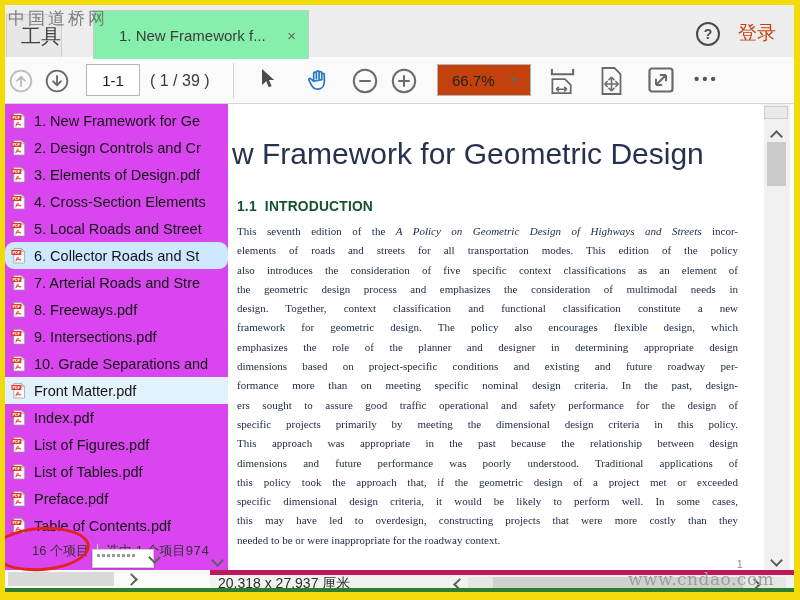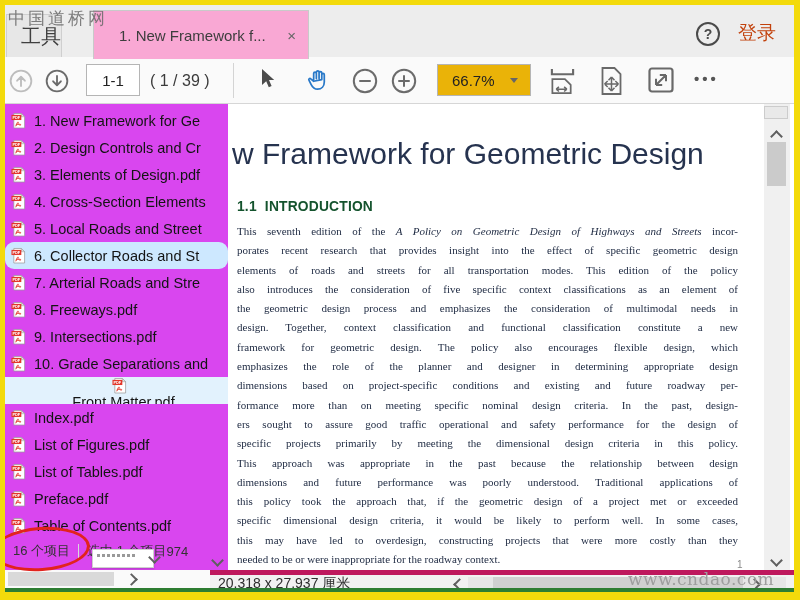--- a/index.html
+++ b/index.html
@@ -10,56 +10,56 @@
   .frame{background:var(--frame_yellow,#f3da0b);z-index:50;}
   #frame-top{left:0;top:0;width:800px;height:5px;}
   #frame-left{left:0;top:0;width:5px;height:600px;}
   #frame-right{left:794px;top:0;width:6px;height:600px;}
   #frame-bottom{left:0;top:592px;width:800px;height:8px;}
   #green-line{left:0;top:588px;width:800px;height:4px;background:#2e7d32;z-index:49;}
   
   #tabbar{left:5px;top:5px;width:789px;height:52px;background:#ededed;border-bottom:1px solid #d2d2d2;}
   #tools-tab{left:1px;top:9px;width:54px;height:42px;background:#e7e7e7;border:1px solid #cfcfcf;border-bottom:none;
     display:flex;align-items:center;justify-content:flex-end;font-size:20px;color:#404040;}
-  #doc-tab{left:88px;top:5px;width:214px;height:48px;background:#f9a8d4;border:1px solid #c9c9c9;border-bottom:none;
+  #doc-tab{left:88px;top:5px;width:214px;height:48px;background:#86efac;border:1px solid #c9c9c9;border-bottom:none;
     display:flex;align-items:center;z-index:2;}
   #doc-tab .title{margin-left:25px;font-size:15px;color:#3d3d3d;white-space:nowrap;overflow:hidden;flex:1;}
   #doc-tab .close{margin:0 12px 0 6px;font-size:15px;color:#666;}
   #help{left:691px;top:17px;width:24px;height:24px;border:2px solid #4a4a4a;border-radius:50%;box-sizing:border-box;
     display:flex;align-items:center;justify-content:center;font-size:14px;font-weight:bold;color:#4a4a4a;}
   #login{left:733px;top:15px;font-size:19px;color:#c2410c;}
   #wm-top{left:8px;top:7px;font-family:"DejaVu Serif",serif;font-size:17px;letter-spacing:3px;
     color:rgba(105,105,105,.85);z-index:60;}
   
   #toolbar{left:5px;top:57px;width:789px;height:47px;background:#fafafa;border-bottom:1px solid #d6d6d6;box-sizing:border-box;}
   .tbtn{display:block;}
   #page-box{left:81px;top:7px;width:54px;height:32px;}
   #page-box input{width:100%;height:100%;box-sizing:border-box;border:1px solid #b5b5b5;background:#fff;
     text-align:center;font-size:15px;color:#222;font-family:inherit;}
   #page-indicator{left:145px;top:15px;font-size:16px;color:#3b3b3b;}
   #tb-sep{left:228px;top:6px;width:1px;height:35px;background:#d4d4d4;}
-  #zoom-box{left:432px;top:7px;width:94px;height:32px;border:1px solid #b5b5b5;background:#eab308;box-sizing:border-box;
+  #zoom-box{left:432px;top:7px;width:94px;height:32px;border:1px solid #b5b5b5;background:#c2410c;box-sizing:border-box;
     display:flex;align-items:center;}
   #zoom-box .zval{margin-left:14px;font-size:15px;color:#222;flex:1;}
   #zoom-box .caret{width:0;height:0;border-left:4px solid transparent;border-right:4px solid transparent;
     border-top:5px solid #666;margin-right:12px;}
   #dots{left:689px;top:13px;font-size:15px;color:#555;letter-spacing:3px;font-weight:bold;}
   
   #sidebar{left:5px;top:104px;width:223px;height:488px;background:#d946ef;}
   #file-list{position:absolute;left:0;top:3px;width:223px;}
   .file-row{height:27px;display:flex;align-items:center;padding-left:6px;white-space:nowrap;overflow:hidden;}
   .file-row.sel{background:var(--selection,#cde8ff);border-radius:9px;}
-  .file-row.hov{background:var(--hover_row,#e2f2fd);flex-direction:column;}
+  .file-row.hov{background:var(--hover_row,#e2f2fd);}
   .file-label{margin-left:8px;font-size:14.5px;color:#141414;}
   .pdf-ic{flex:none;}
   #sb-status{position:absolute;left:0;top:434px;width:223px;height:26px;display:flex;align-items:center;
-    font-size:13px;color:#333;overflow:hidden;}
+    font-size:13px;color:#333;overflow:hidden;justify-content:center;}
   #sb-status .t1{margin-left:8px;}
   #sb-status .vsep{width:1px;height:15px;background:#d9d9d9;margin:0 8px;}
-  #sb-status .t3{}
+  #sb-status .t3{font-family:Liberation Mono, monospace;}
   #red-ellipse{position:absolute;left:-13px;top:423px;width:92px;height:38px;border:3px solid var(--annotation_red,#e2231d);
     border-radius:50%;transform:rotate(-4deg);z-index:30;}
   #mini-popup{position:absolute;left:87px;top:445px;width:60px;height:17px;background:#fff;border:1px solid #cfcfcf;
     box-shadow:0 1px 2px rgba(0,0,0,.18);}
   #mini-popup .scribble{margin:4px 0 0 4px;width:40px;height:3px;
     background:repeating-linear-gradient(90deg,#9a9a9a 0 3px,transparent 3px 5px);}
   #sb-hscroll{position:absolute;left:0;top:466px;width:210px;height:18px;background:#fafafa;}
   #sb-hscroll .thumb{position:absolute;left:3px;top:2px;width:106px;height:14px;background:#d9d9d9;}
   
   .chev{position:absolute;width:7px;height:7px;border-right:2px solid #5f5f5f;border-bottom:2px solid #5f5f5f;}
@@ -337,21 +337,20 @@
   </div>
 </div>
 
 <div class="abs" id="divider"></div>
 
 <div class="abs" id="docpane">
   <div id="doc-title">w Framework for Geometric Design</div>
   <div id="doc-section">1.1  INTRODUCTION</div>
   <div id="paragraph">
       <div class="doc-line j">This seventh edition of the <span class="ital">A Policy on Geometric Design of Highways and Streets</span> incor-</div>
-      <div class="doc-line j">porates recent research that provides insight into the effect of specific geometric design</div>
       <div class="doc-line j">elements of roads and streets for all transportation modes. This edition of the policy</div>
       <div class="doc-line j">also introduces the consideration of five specific context classifications as an element of</div>
       <div class="doc-line j">the geometric design process and emphasizes the consideration of multimodal needs in</div>
       <div class="doc-line j">design. Together, context classification and functional classification constitute a new</div>
       <div class="doc-line j">framework for geometric design. The policy also encourages flexible design, which</div>
       <div class="doc-line j">emphasizes the role of the planner and designer in determining appropriate design</div>
       <div class="doc-line j">dimensions based on project-specific conditions and existing and future roadway per-</div>
       <div class="doc-line j">formance more than on meeting specific nominal design criteria. In the past, design-</div>
       <div class="doc-line j">ers sought to assure good traffic operational and safety performance for the design of</div>
       <div class="doc-line j">specific projects primarily by meeting the dimensional design criteria in this policy.</div>

